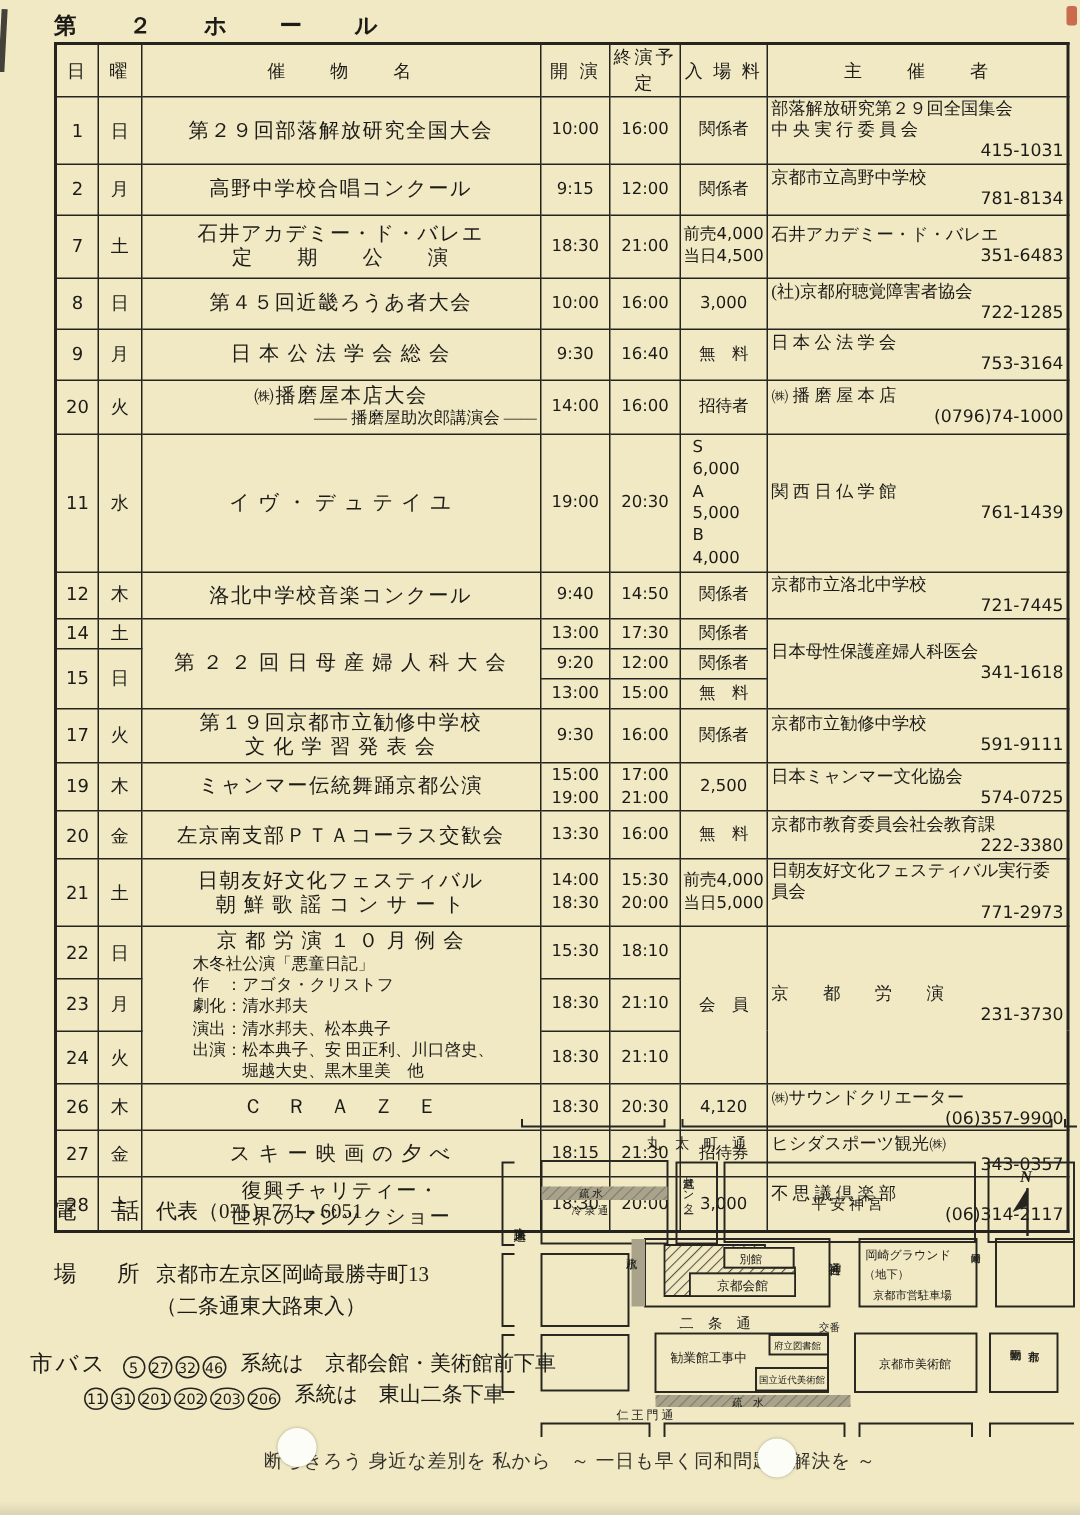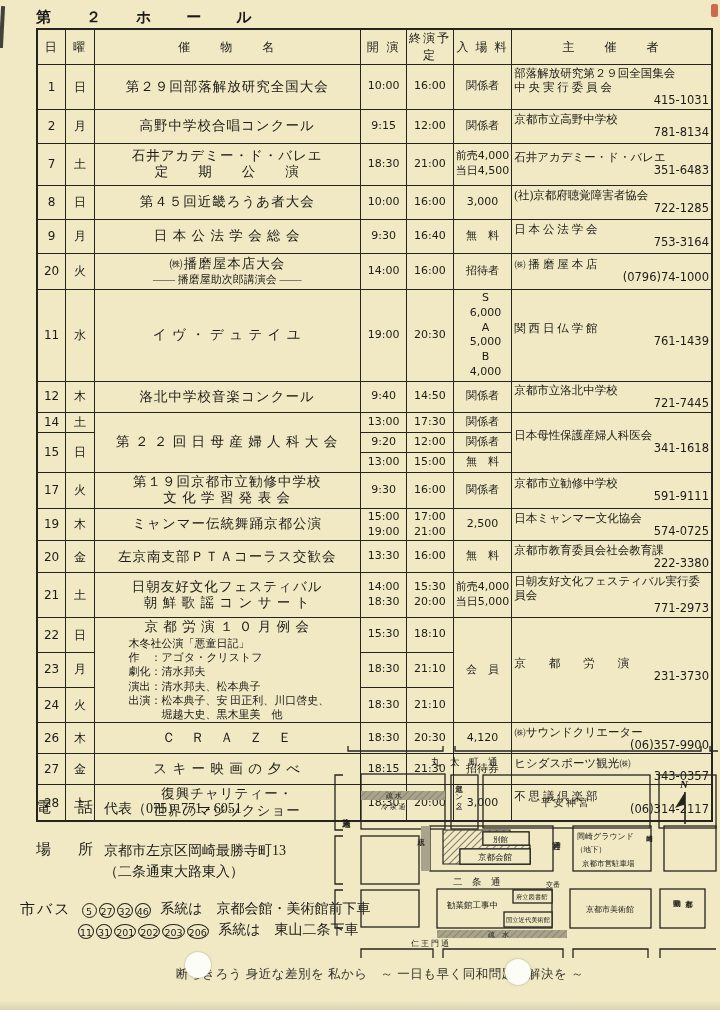--- a/index.html
+++ b/index.html
@@ -24,41 +24,41 @@
   table.sched{border:2px solid #26241f;}
   table.sched th{font-weight:normal;font-size:12px;letter-spacing:2px;height:20px;padding:0;}
   .col-day{width:27px;text-align:center;font-size:12px;font-family:"DejaVu Sans",sans-serif;}
   .col-wd{width:27px;text-align:center;font-size:12px;}
   .col-event{width:263px;text-align:center;font-size:13.5px;letter-spacing:1px;}
   .col-start,.col-end{width:45px;text-align:center;font-size:11px;font-family:"DejaVu Sans",sans-serif;}
   .col-fee{width:57px;text-align:center;font-size:11px;}
   .col-org{width:197px;font-size:11.5px;padding:1px 5px;vertical-align:middle;}
   .ct{white-space:pre-line;line-height:1.22;}
   .col-fee .ct,.col-start .ct,.col-end .ct{line-height:1.35;font-family:"DejaVu Sans",sans-serif;}
-  .fee-left .ct{text-align:center;padding-left:6px;}
+  .fee-left .ct{text-align:left;padding-left:6px;}
   .cd{white-space:pre-line;font-size:11px;letter-spacing:0;line-height:1.3;text-align:left;padding-left:32px;}
-  .dc .cd,.cd.dc{text-align:center;padding-left:0;}
+  .dc .cd,.cd.dc{text-align:right;padding-left:0;}
   .tel{text-align:right;font-size:11.5px;font-family:"DejaVu Sans",sans-serif;line-height:1.2;}
 
   .notes{position:absolute;left:64px;top:716px;width:648px;font-size:12.5px;line-height:1.6;}
   .notes .line1{position:relative;}
   .notes .asof{position:absolute;right:4px;top:-2px;font-size:12px;}
 
   .venue{position:absolute;left:12px;top:758px;width:330px;}
   .venue-name{font-size:17px;letter-spacing:7px;border-bottom:1.6px solid #26241f;
     display:inline-block;padding:0 4px 3px 2px;font-weight:500;}
   .vrow{position:absolute;left:24px;}
   .vlabel{display:inline-block;width:64px;font-size:15px;letter-spacing:6px;vertical-align:top;}
   .vvalue{display:inline-block;font-size:14px;white-space:pre-line;line-height:1.5;vertical-align:top;}
   .row-tel{top:40px;}
   .row-place{top:82px;}
   .bus{position:absolute;left:8px;top:142px;width:430px;font-size:14px;}
   .bus .vlabel{width:58px;letter-spacing:2px;}
   .busline{display:inline-block;vertical-align:top;}
-  .busline2{margin-left:58px;margin-top:2px;}
+  .busline2{margin-left:36px;margin-top:2px;}
   .rt{display:inline-block;min-width:15px;height:15px;border:1px solid #26241f;border-radius:50%;
     font-size:9.5px;line-height:15px;text-align:center;font-family:"DejaVu Sans",sans-serif;
     margin-right:2px;padding:0 1px;box-sizing:border-box;vertical-align:-2px;}
   .bustext{font-size:14px;margin-left:4px;}
 
   .slogan{position:absolute;left:150px;top:966px;width:460px;text-align:center;font-size:12.5px;
     color:#35332c;letter-spacing:.5px;}
 
   svg.map{position:absolute;left:333px;top:746px;}
   svg.map text{fill:#1c1b17;font-family:"Liberation Serif","DejaVu Serif",serif;}

